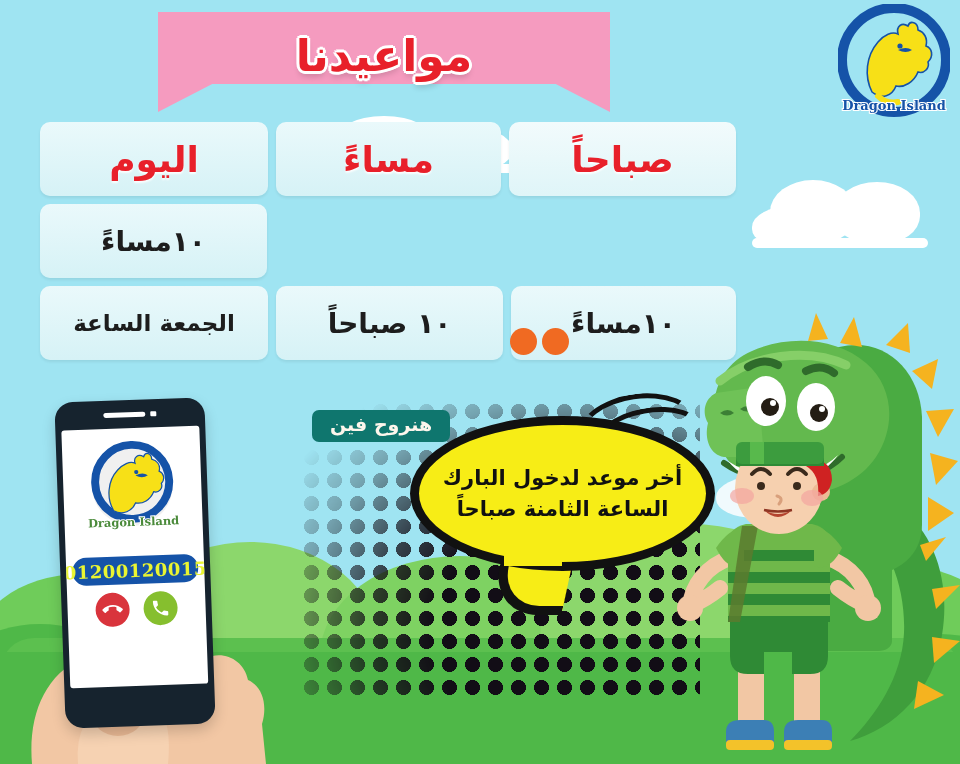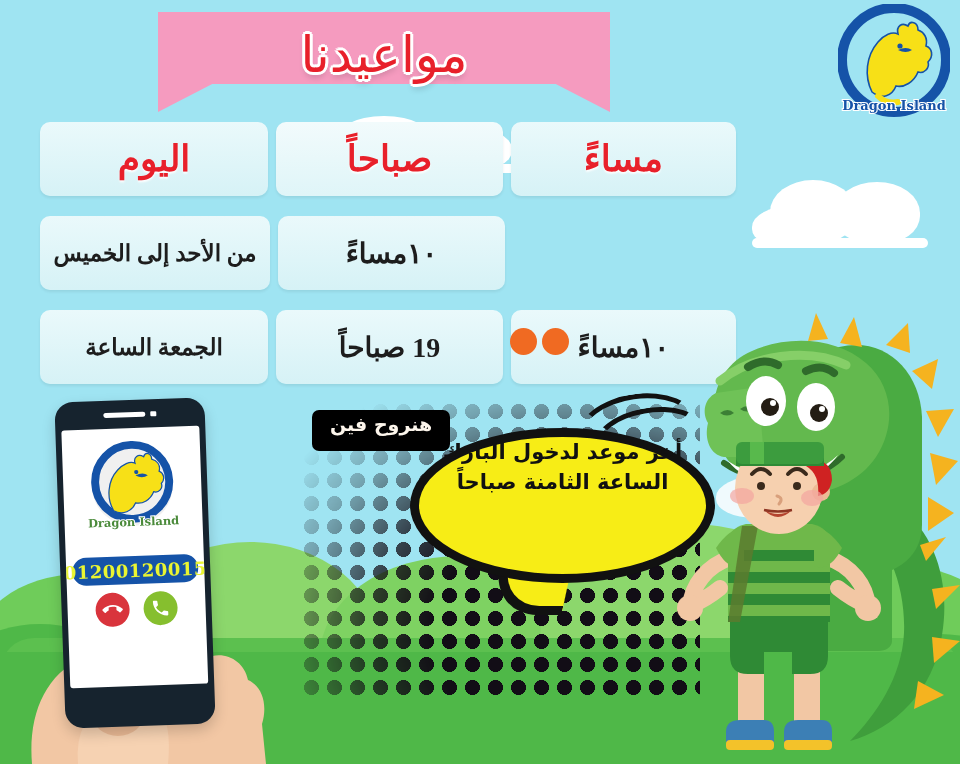--- a/index.html
+++ b/index.html
@@ -34,30 +34,30 @@
 
   
   .ribbon-wrap{position:absolute;left:158px;top:12px;width:452px;height:100px;}
   .ribbon{
     position:absolute;inset:0;background:#f59bbf;
     clip-path:polygon(0 0, 100% 0, 100% 100%, 88% 72%, 12% 72%, 0 100%);
   }
   .ribbon-title{
     position:absolute;left:0;right:0;top:4px;height:78px;
     display:flex;align-items:center;justify-content:center;
-    color:#e8202a;font-size:50px;font-weight:normal;letter-spacing:0;
+    color:#e8202a;font-size:44px;font-weight:bold;letter-spacing:0;
     text-shadow:
       -2px -2px 0 #fff, 2px -2px 0 #fff, -2px 2px 0 #fff, 2px 2px 0 #fff,
       -3px 0 0 #fff, 3px 0 0 #fff, 0 -3px 0 #fff, 0 3px 0 #fff,
       0 5px 6px rgba(0,0,0,.18);
   }
 
   
   .table{position:absolute;left:40px;top:122px;width:696px;}
-  .row{display:flex;flex-direction:row-reverse;gap:8px;margin-bottom:20px;font-family:Liberation Serif, serif;}
+  .row{display:flex;flex-direction:row-reverse;gap:8px;margin-bottom:8px;}
   .cell{
     height:74px;border-radius:10px;
     background:linear-gradient(180deg,#eaf9fb 0%,#d6f2f6 100%);
     box-shadow:0 2px 3px rgba(0,0,0,.07);
     display:flex;align-items:center;justify-content:center;
     color:#1d1d1d;font-size:28px;font-weight:bold;white-space:nowrap;
   }
   .cell.c-day{width:230px;}
   .cell.c-morning{width:229px;}
   .cell.c-evening{width:227px;}
@@ -100,23 +100,23 @@
   .cbtn{width:34px;height:34px;border-radius:50%;display:flex;align-items:center;justify-content:center;}
   .cbtn.accept{background:#86bf2e;}
   .cbtn.decline{background:#d9343c;}
   .cbtn svg{width:20px;height:20px;fill:#fff;}
   .cbtn.decline svg{transform:rotate(135deg);}
   .hand{position:absolute;}
 
   
   .bubble-wrap{position:absolute;left:400px;top:398px;width:330px;height:215px;}
   .bubble{
-    position:absolute;left:10px;top:30px;width:305px;height:155px;
+    position:absolute;left:10px;top:18px;width:305px;height:155px;
     background:#f7ed16;border:9px solid #111;border-radius:50%;
-    display:flex;align-items:flex-start;justify-content:center;text-align:center;
+    display:flex;align-items:center;justify-content:center;text-align:center;
   }
   .bubble-text{
     color:#111;font-size:21px;font-weight:bold;line-height:1.45;padding:0 22px;
   }
   .bubble-tail{
     position:absolute;left:96px;top:155px;width:72px;height:62px;
     background:#f7ed16;border:9px solid #111;
     border-top:none;border-right:none;
     border-radius:0 0 0 48px;
     transform:skewX(-12deg);
@@ -129,22 +129,22 @@
   .wm-text{
     font-family:"DejaVu Sans","Liberation Sans",sans-serif;
     font-size:76px;font-weight:bold;color:#ffffff;letter-spacing:-2px;
     text-shadow:0 3px 4px rgba(0,0,0,.30);
     line-height:.9;
   }
   .wm-dot{position:absolute;width:27px;height:27px;border-radius:50%;background:#f06a22;}
   .wm-dot.d1{left:204px;top:-8px;}
   .wm-dot.d2{left:236px;top:-8px;}
   .wm-tag{
-    position:absolute;left:6px;top:74px;padding:3px 18px 16px;
-    background:#000000;border-radius:7px;color:#fdf6ec;
+    position:absolute;left:6px;top:74px;padding:3px 18px 7px;
+    background:#0f766e;border-radius:7px;color:#fdf6ec;
     font-size:19px;font-weight:bold;
   }
 
   
   .dragon{position:absolute;right:-10px;top:195px;width:290px;height:560px;}
   .boy{position:absolute;right:78px;top:440px;width:206px;height:324px;}
   .dragon svg,.boy svg{display:block;width:100%;height:100%;overflow:visible;}
 </style>
 </head>
 <body>
@@ -211,32 +211,31 @@
 
   <div class="ribbon-wrap">
     <div class="ribbon"></div>
     <div class="ribbon-title">مواعيدنا</div>
   </div>
 
   <div class="table">
 
     <div class="row row-head">
       <div class="cell c-day">اليوم</div>
+      <div class="cell c-evening">مساءً</div>
       <div class="cell c-morning">صباحاً</div>
-      <div class="cell c-evening">مساءً</div>
     </div>
 
     <div class="row">
-      <div class="cell c-day small">من الأحد إلى الخميس</div>
       <div class="cell c-evening">١٠مساءً</div>
     </div>
 
     <div class="row">
       <div class="cell c-day small">الجمعة الساعة</div>
-      <div class="cell c-morning">19 صباحاً</div>
+      <div class="cell c-morning">١٠ صباحاً</div>
       <div class="cell c-evening">١٠مساءً</div>
     </div>
 
   </div>
 
   <div class="dragon">
     <svg viewBox="0 0 290 560">
 
       <path d="M196 300 C250 320 272 380 262 440 C254 496 214 534 170 546
                C196 520 222 482 224 438 C226 392 208 346 178 322 Z" fill="#3f9e3c"></path>

